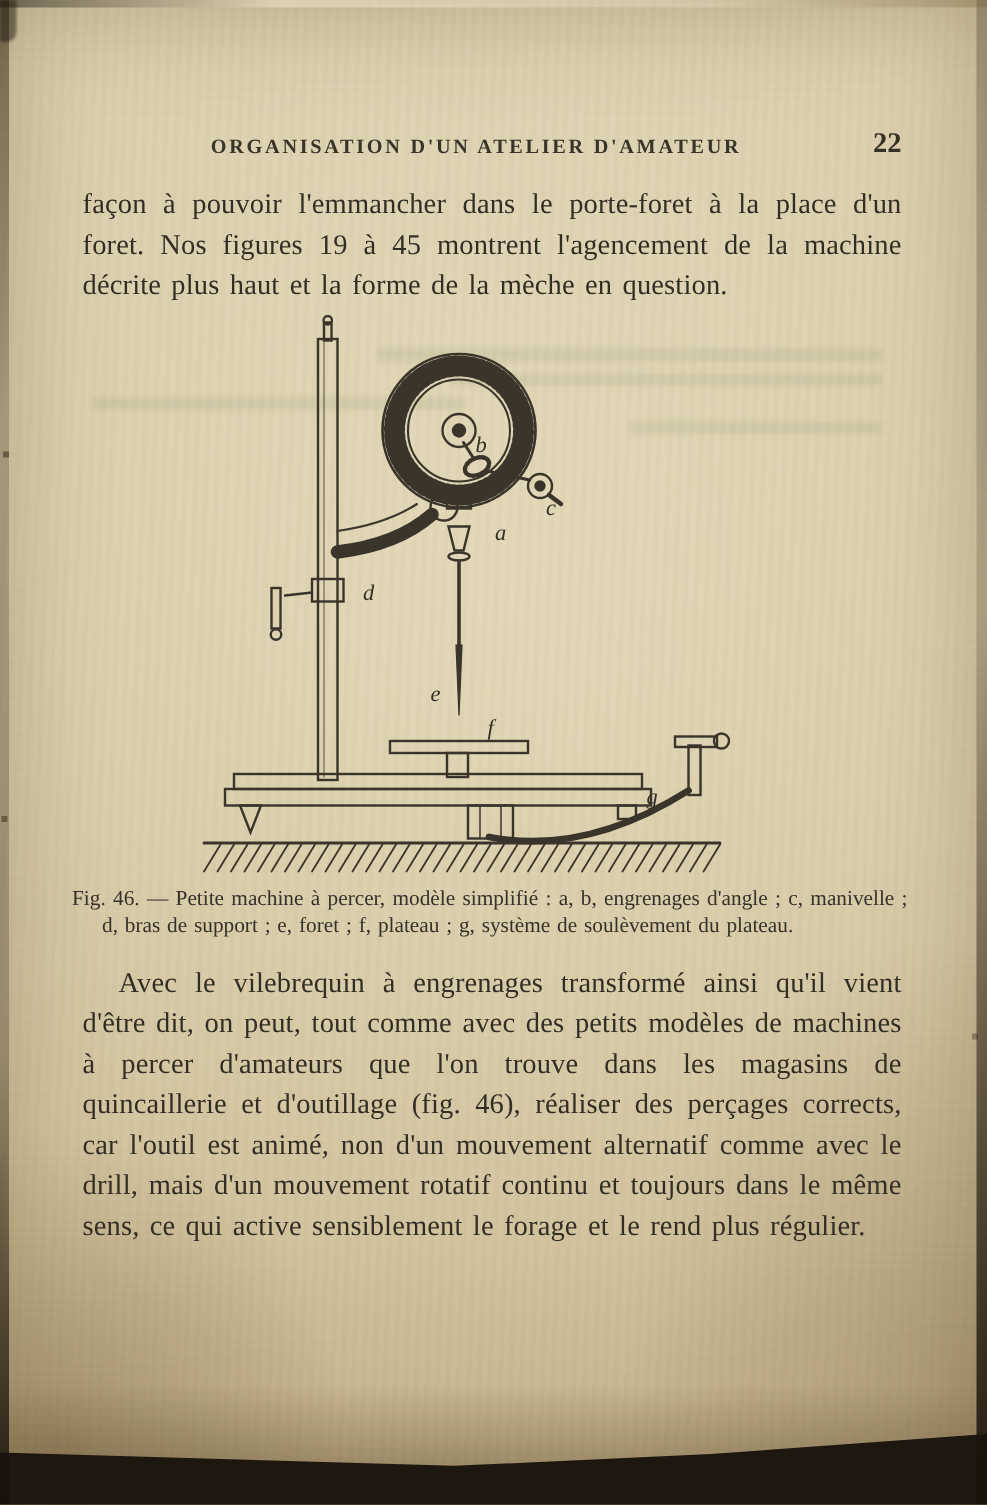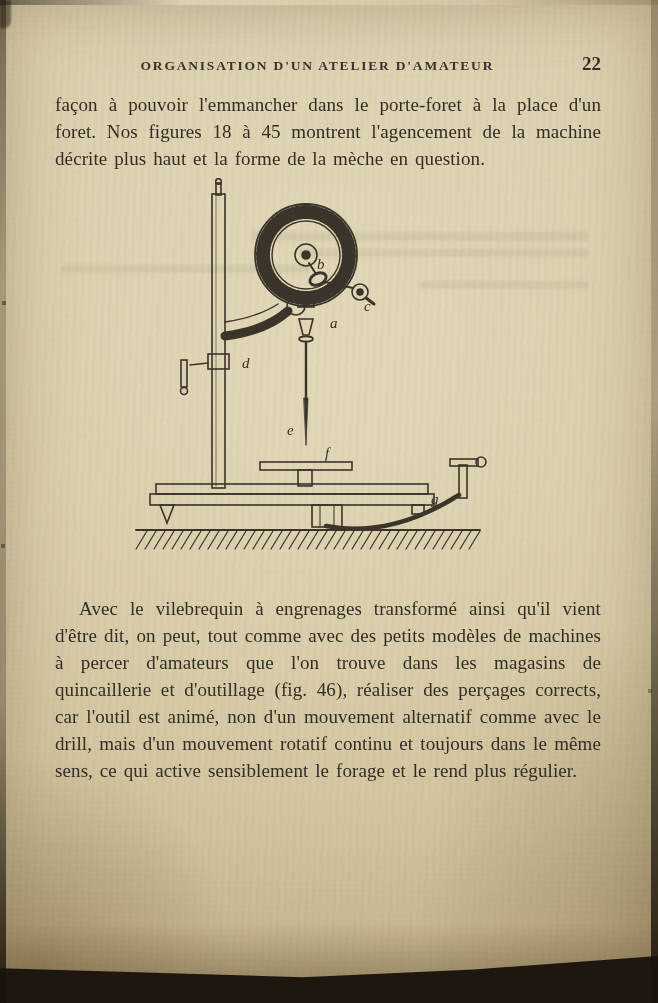--- a/index.html
+++ b/index.html
@@ -29,30 +29,30 @@
   .corner-tl { position:absolute; left:0; top:0; width:11px; height:28px;
     background:rgba(30,22,12,0.5); border-radius:0 0 7px 0; filter:blur(1px); }
 
   .shadow-above-band { position:absolute; left:0; right:0; bottom:0; height:80px;
     background:linear-gradient(to bottom, rgba(70,52,28,0), rgba(70,52,28,0.40)); }
   .bottom-band { position:absolute; left:0; right:0; bottom:0; height:56px; background:#1e1710;
     clip-path:polygon(0 38%, 46% 54%, 72% 40%, 100% 16%, 100% 100%, 0 100%); }
 
   .ghost { position:absolute; background:rgba(104,114,86,0.11); filter:blur(1.6px); border-radius:2px; pointer-events:none; }
 
-  .content { position:absolute; inset:0; padding:56px 57px 0 55px; color:#322e25; }
+  .content { position:absolute; inset:0; padding:88px 57px 0 55px; color:#322e25; }
 
   .header-row { position:relative; height:22px; }
   .running-head { position:absolute; left:50%; transform:translateX(-53%); top:2px;
     font-size:13.5px; font-weight:bold; letter-spacing:1.8px; white-space:nowrap; color:#38342a; }
   .page-number { position:absolute; right:0; top:-3px; font-size:19px; font-weight:bold; color:#353127; }
 
   p.body-text { font-size:19px; line-height:27px; text-align:justify; word-spacing:2px; letter-spacing:0.1px; color:#322e25; }
   .p1 { margin-top:13px; }
-  .p2 { margin-top:42px; text-indent:24px; }
+  .p2 { margin-top:16px; text-indent:24px; }
 
   .figure-block { position:relative; height:375px; margin-top:6px; }
   .figure-block svg { position:absolute; left:73px; top:0; }
   .fig-label { font-style:italic; font-size:15px; font-family:"Liberation Serif",serif; fill:#332f26; }
 
   .caption { font-size:14.2px; line-height:17.5px; text-align:justify; color:#35312a;
     padding-left:20px; text-indent:-20px; margin:6px -4px 0 -7px; word-spacing:1px; }
 
   .specks { position:absolute; left:0; top:0; width:2px; height:2px; background:transparent;
     box-shadow: 3px 302px 0 1px rgba(40,30,16,.5), 2px 545px 0 1px rgba(40,30,16,.45),
@@ -70,21 +70,21 @@
   <div class="ghost" style="left:62px;  top:265px; width:248px; height:8px;"></div>
   <div class="ghost" style="left:420px; top:281px; width:168px; height:8px;"></div>
 
   <div class="content">
 
     <div class="header-row">
       <span class="running-head">ORGANISATION D'UN ATELIER D'AMATEUR</span>
       <span class="page-number">22</span>
     </div>
 
-    <p class="body-text p1">façon à pouvoir l'emmancher dans le porte-foret à la place d'un foret. Nos figures 18 à 45 montrent l'agencement de la machine décrite plus haut et la forme de la mèche en question.</p>
+    <p class="body-text p1">façon à pouvoir l'emmancher dans le porte-foret à la place d'un foret. Nos figures 19 à 45 montrent l'agencement de la machine décrite plus haut et la forme de la mèche en question.</p>
 
     <div class="figure-block">
       <svg width="370" height="380" viewBox="0 0 370 380">
         <g stroke="#3a342a" fill="none" stroke-width="1.6" stroke-linecap="round">
 
           <g>
             <rect x="84" y="16" width="13" height="294"></rect>
             <line x1="88" y1="18" x2="88" y2="308" stroke-width="0.8" opacity="0.7"></line>
             <rect x="88" y="5" width="5" height="12"></rect>
             <circle cx="90.5" cy="3.5" r="2.8"></circle>
@@ -164,20 +164,21 @@
           <text class="fig-label" x="189" y="91">b</text>
           <text class="fig-label" x="236" y="133">c</text>
           <text class="fig-label" x="114" y="190">d</text>
           <text class="fig-label" x="159" y="257">e</text>
           <text class="fig-label" x="197" y="280">f</text>
           <text class="fig-label" x="303" y="326">g</text>
         </g>
       </svg>
     </div>
 
+    <p class="caption">Fig. 46. — Petite machine à percer, modèle simplifié : a, b, engrenages d'angle ; c, manivelle ; d, bras de support ; e, foret ; f, plateau ; g, système de soulèvement du plateau.</p>
 
     <p class="body-text p2">Avec le vilebrequin à engrenages transformé ainsi qu'il vient d'être dit, on peut, tout comme avec des petits modèles de machines à percer d'amateurs que l'on trouve dans les magasins de quincaillerie et d'outillage (fig. 46), réaliser des perçages corrects, car l'outil est animé, non d'un mouvement alternatif comme avec le drill, mais d'un mouvement rotatif continu et toujours dans le même sens, ce qui active sensiblement le forage et le rend plus régulier.</p>
 
   </div>
 
   <div class="specks"></div>
   <div class="shadow-above-band"></div>
   <div class="bottom-band"></div>
   <div class="edge-left"></div>
   <div class="edge-right"></div>

